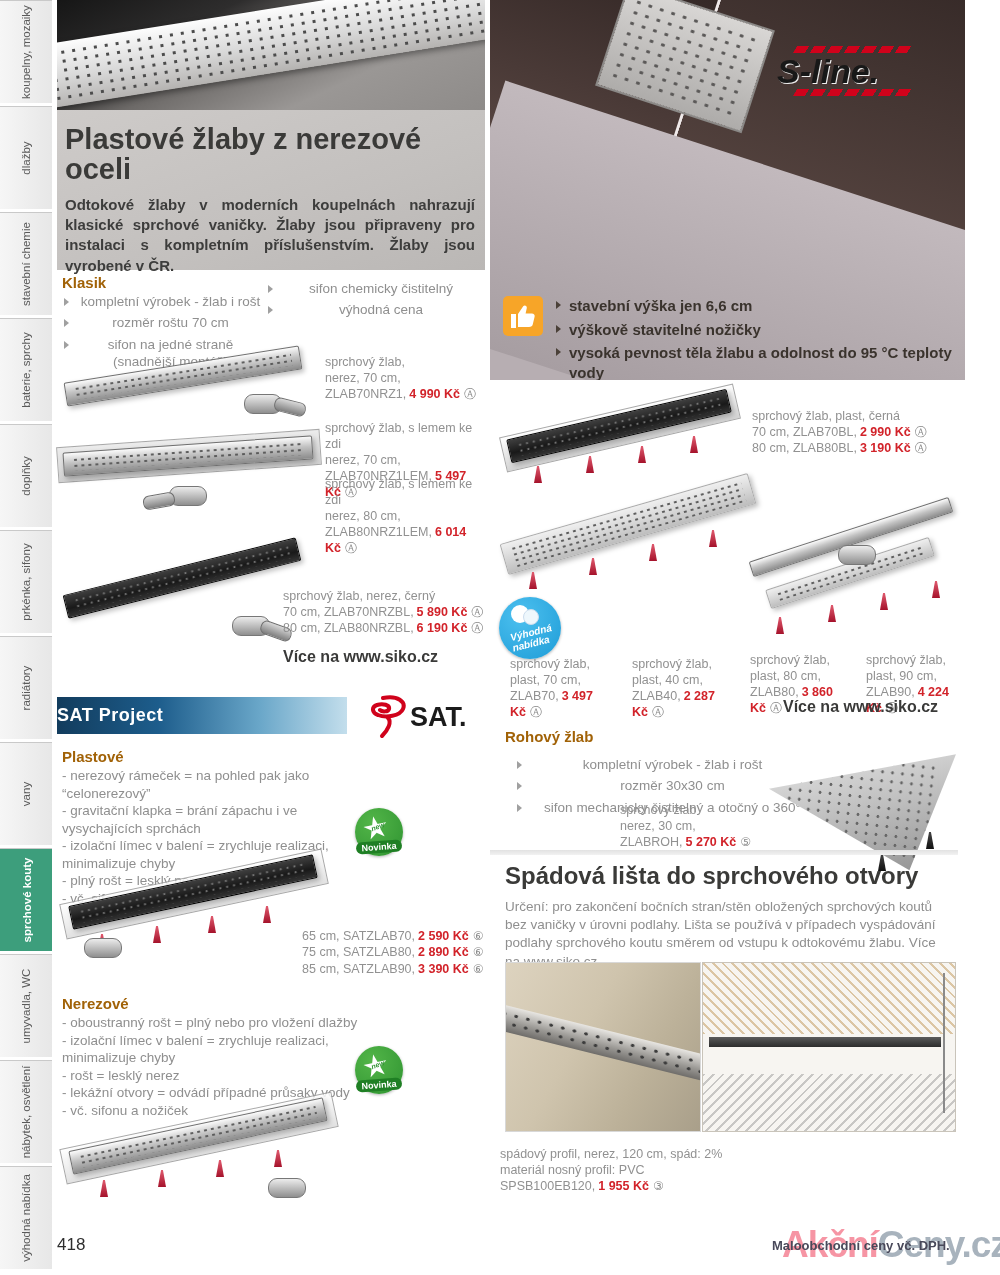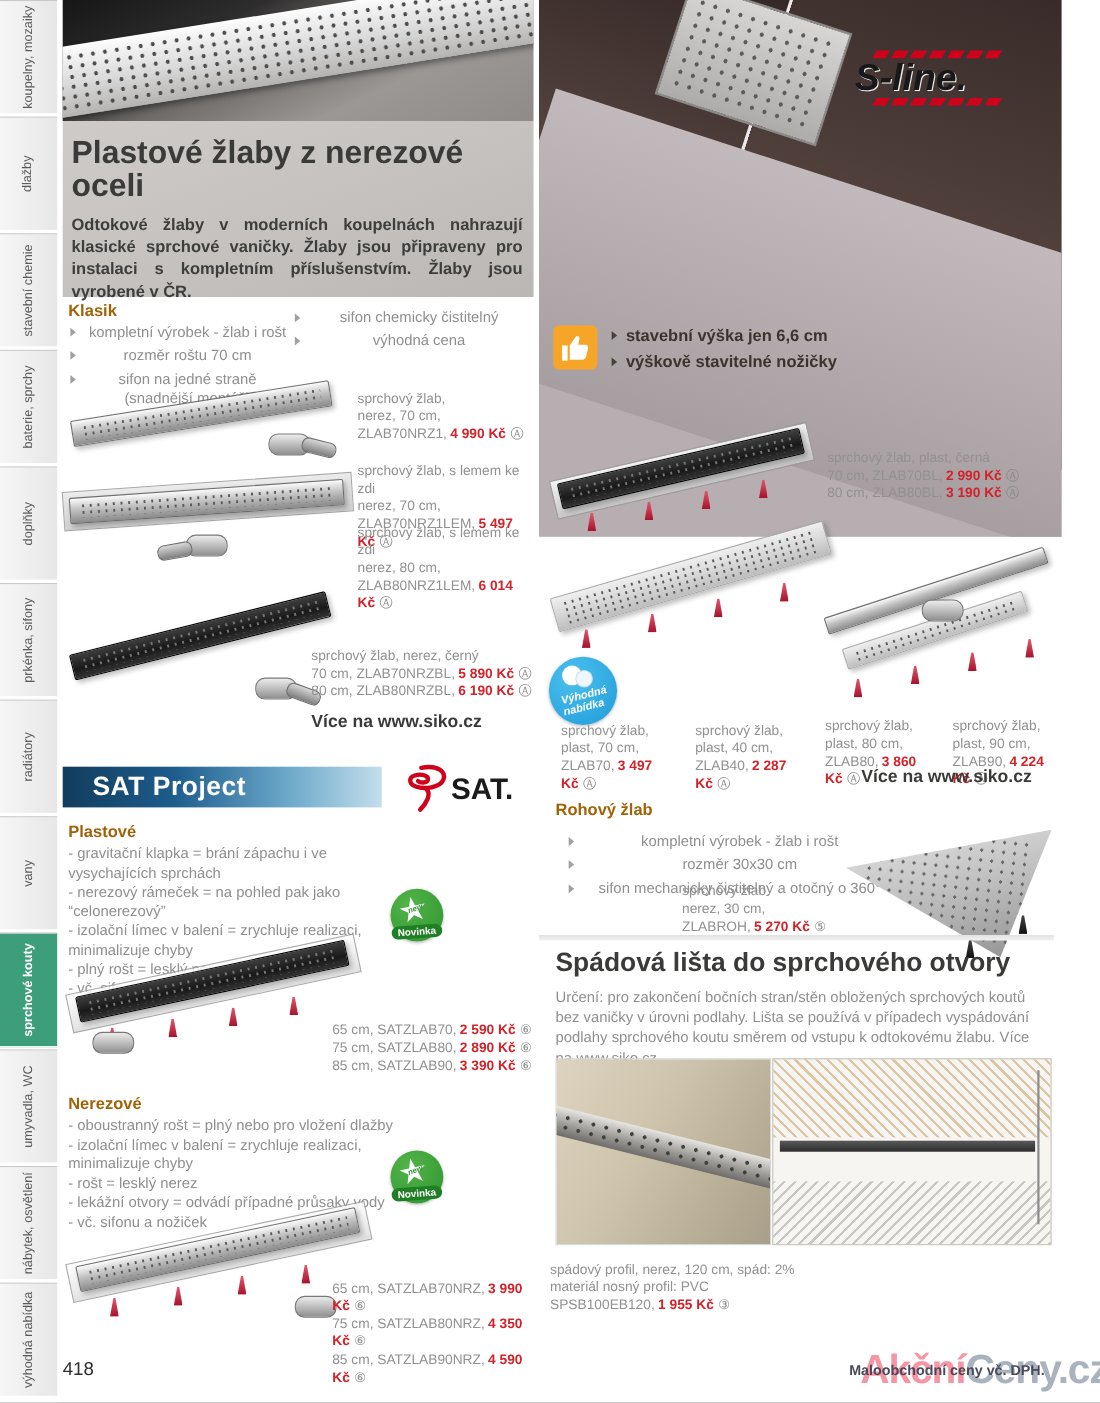--- a/index.html
+++ b/index.html
@@ -20,21 +20,21 @@
       background:linear-gradient(155deg,#161616 0%,#2e2d2d 28%,#6d6a68 46%,#9a9795 70%,#8e8b89 100%);}
   .strip{position:absolute;left:-20px;top:8px;width:480px;height:64px;transform:rotate(-9deg);
       background:linear-gradient(180deg,#fdfdfd,#d9d9d9 55%,#b5b3b1);
       box-shadow:0 3px 6px rgba(0,0,0,.4);}
   .strip .holes{position:absolute;inset:6px 10px;
       background-image:radial-gradient(circle,#4c4c4c 1.6px,transparent 1.9px);background-size:11px 9px;}
   .titleL{left:57px;top:110px;width:428px;height:160px;background:linear-gradient(160deg,#cecbc9,#c3c0be 60%,#bab7b5);}
   .titleL h1{margin:14px 10px 10px 8px;font-size:29px;line-height:1.05;color:#3a3a38;}
   .titleL p{margin:6px 10px 0 8px;font-size:15px;font-weight:bold;text-align:justify;line-height:1.35;color:#3d3d3c;}
 
-  .photoR{left:490px;top:0;width:475px;height:488px;overflow:hidden;background:#b7aeb2;}
+  .photoR{left:490px;top:0;width:475px;height:380px;overflow:hidden;background:#b7aeb2;}
   .photoR .tileA{position:absolute;left:-60px;top:-120px;width:420px;height:320px;transform:rotate(18deg);
       background:linear-gradient(180deg,#241b1a,#4a3a37 70%,#5a4843);box-shadow:0 2px 0 #efe9e9;}
   .photoR .tileB{position:absolute;right:-130px;top:-40px;width:420px;height:430px;transform:rotate(18deg);
       background:linear-gradient(180deg,#352927,#52413d 60%,#645049);box-shadow:-3px 0 0 #efe9e9;}
   .photoR .grate{position:absolute;left:120px;top:6px;width:150px;height:104px;transform:rotate(18deg);
       background:linear-gradient(180deg,#d8d6d4,#aeacaa);
       box-shadow:0 0 0 2px #8a8886;}
   .photoR .grate i{position:absolute;inset:8px;display:block;
       background-image:radial-gradient(circle,#5b5958 1.7px,transparent 2px);background-size:12px 11px;}
   .photoR .lightwedge{position:absolute;left:-40px;top:170px;width:620px;height:260px;transform:rotate(18deg);
@@ -62,21 +62,21 @@
   
   .prod{font-size:12.5px;line-height:1.28;color:#919191;}
   .price{color:#d2232a;font-weight:bold;margin-left:3px;}
   .sym{color:#8a8a8a;margin-left:4px;font-size:12px;}
   .more{font-size:16px;font-weight:bold;color:#3a3a39;}
 
   
   .satbanner{left:57px;top:697px;width:290px;height:37px;
       background:linear-gradient(90deg,#123c5d 0%,#1d5d8c 35%,#6aa7c9 70%,#c3deec 100%);
       display:flex;align-items:center;}
-  .satbanner span{color:#fff;font-size:24px;font-weight:bold;padding-left:27px;letter-spacing:.5px;}
+  .satbanner span{color:#fff;font-size:18px;font-weight:bold;padding-left:0;letter-spacing:.5px;}
   .satlogo{left:358px;top:694px;width:125px;height:46px;}
   .satlogo .txt{position:absolute;left:52px;top:8px;font-size:27px;font-weight:800;color:#1b1b1b;}
 
   
   .novinka{width:48px;height:48px;border-radius:50%;background:radial-gradient(circle at 35% 30%,#52b548,#2f9331);
       box-shadow:0 1px 3px rgba(0,0,0,.3);}
   .novinka .star{position:absolute;left:7px;top:2px;font-size:30px;color:#fff;transform:rotate(-12deg);}
   .novinka .new{position:absolute;left:16px;top:15px;font-size:7px;font-style:italic;color:#2f9331;transform:rotate(-20deg);font-weight:bold;}
   .novinka .lbl{position:absolute;left:1px;bottom:3px;width:46px;text-align:center;font-size:9px;font-weight:bold;color:#fff;
       background:#1f7f24;border-radius:6px;padding:1px 0;transform:rotate(-4deg);}
@@ -247,22 +247,22 @@
   <div class="abs satlogo">
     <svg width="50" height="46" viewBox="0 0 50 46">
       <path d="M25 4 C40 1 48 8 45 15 C42 22 28 24 20 21 C14 19 13 13 19 11 C25 9 32 11 31 15 C30 18 24 18 22 16" fill="none" stroke="#d0021b" stroke-width="4" stroke-linecap="round"></path>
       <path d="M30 24 C34 28 30 36 24 42" fill="none" stroke="#d0021b" stroke-width="4" stroke-linecap="round"></path>
     </svg>
     <span class="txt">SAT.</span>
   </div>
 
   <div class="abs h-small" style="left:62px;top:748px">Plastové</div>
   <div class="abs dashlist" style="left:62px;top:767px;width:300px">
+    <div>- nerezový rámeček = na pohled pak jako “celonerezový”</div>
     <div>- gravitační klapka = brání zápachu i ve vysychajících sprchách</div>
-    <div>- nerezový rámeček = na pohled pak jako “celonerezový”</div>
     <div>- izolační límec v balení = zrychluje realizaci, minimalizuje chyby</div>
     <div>- plný rošt = lesklý nerez</div>
     <div>- vč. sifonu a nožiček</div>
   </div>
   <div class="abs novinka" style="left:355px;top:808px">
     <span class="star">★</span>
     <span class="new">new</span>
     <span class="lbl">Novinka</span>
   </div>
 
@@ -299,25 +299,20 @@
   <div class="abs" style="left:58px;top:1086px;width:286px;height:118px">
     <div class="flange" style="left:2px;top:34px;width:276px;transform:rotate(-12deg);background:linear-gradient(#fff,#ddd)"></div>
     <div class="chan" style="left:10px;top:38px;width:258px;transform:rotate(-12deg)">
         <i class="g"></i>
       </div>
     <div class="foot" style="left:42px;top:94px"></div>
       <div class="foot" style="left:100px;top:84px"></div>
     <div class="foot" style="left:158px;top:74px"></div>
       <div class="foot" style="left:216px;top:64px"></div>
     <div class="siph" style="left:210px;top:92px"></div>
-  </div>
-  <div class="abs prod" style="left:302px;top:1163px;width:190px">
-    <div><span>65 cm, SATZLAB70NRZ,</span><b class="price">3 990 Kč</b><span class="sym">⑥</span></div>
-    <div><span>75 cm, SATZLAB80NRZ,</span><b class="price">4 350 Kč</b><span class="sym">⑥</span></div>
-    <div><span>85 cm, SATZLAB90NRZ,</span><b class="price">4 590 Kč</b><span class="sym">⑥</span></div>
   </div>
 
   <div class="abs photoR">
     <div class="tileA"></div>
     <div class="tileB"></div>
     <div class="lightwedge"></div>
     <div class="grate">
         <i></i>
       </div>
     <div class="abs sline">
@@ -327,20 +322,21 @@
     </div>
 
     <div class="abs thumb" style="left:13px;top:296px">
       <svg width="40" height="40" viewBox="0 0 40 40">
           <path d="M8 18 h5 v14 H8 z M15 31 h11 c2.2 0 3.4-1 3.8-2.8 l1.8-7.4 c.5-2-.8-3.3-2.8-3.3 h-6.2 l1.2-5.5 c.4-2-2.2-3.6-3.6-1.7 L15 18 z" fill="#fff"></path>
         </svg>
     </div>
     <div class="abs dark-list" style="left:64px;top:296px;width:400px">
       <div class="blt dark">stavební výška jen 6,6 cm</div>
       <div class="blt dark">výškově stavitelné nožičky</div>
+      <div class="blt dark">vysoká pevnost těla žlabu a odolnost do 95 °C teploty vody</div>
 
     </div>
   </div>
 
   <div class="abs" style="left:500px;top:388px;width:245px;height:104px">
     <div class="flange" style="left:0;top:22px;width:238px;transform:rotate(-13deg);background:linear-gradient(#fff,#ccc)"></div>
     <div class="chan black" style="left:6px;top:26px;width:224px;transform:rotate(-13deg)">
         <i class="g"></i>
       </div>
     <div class="foot" style="left:34px;top:78px"></div>

